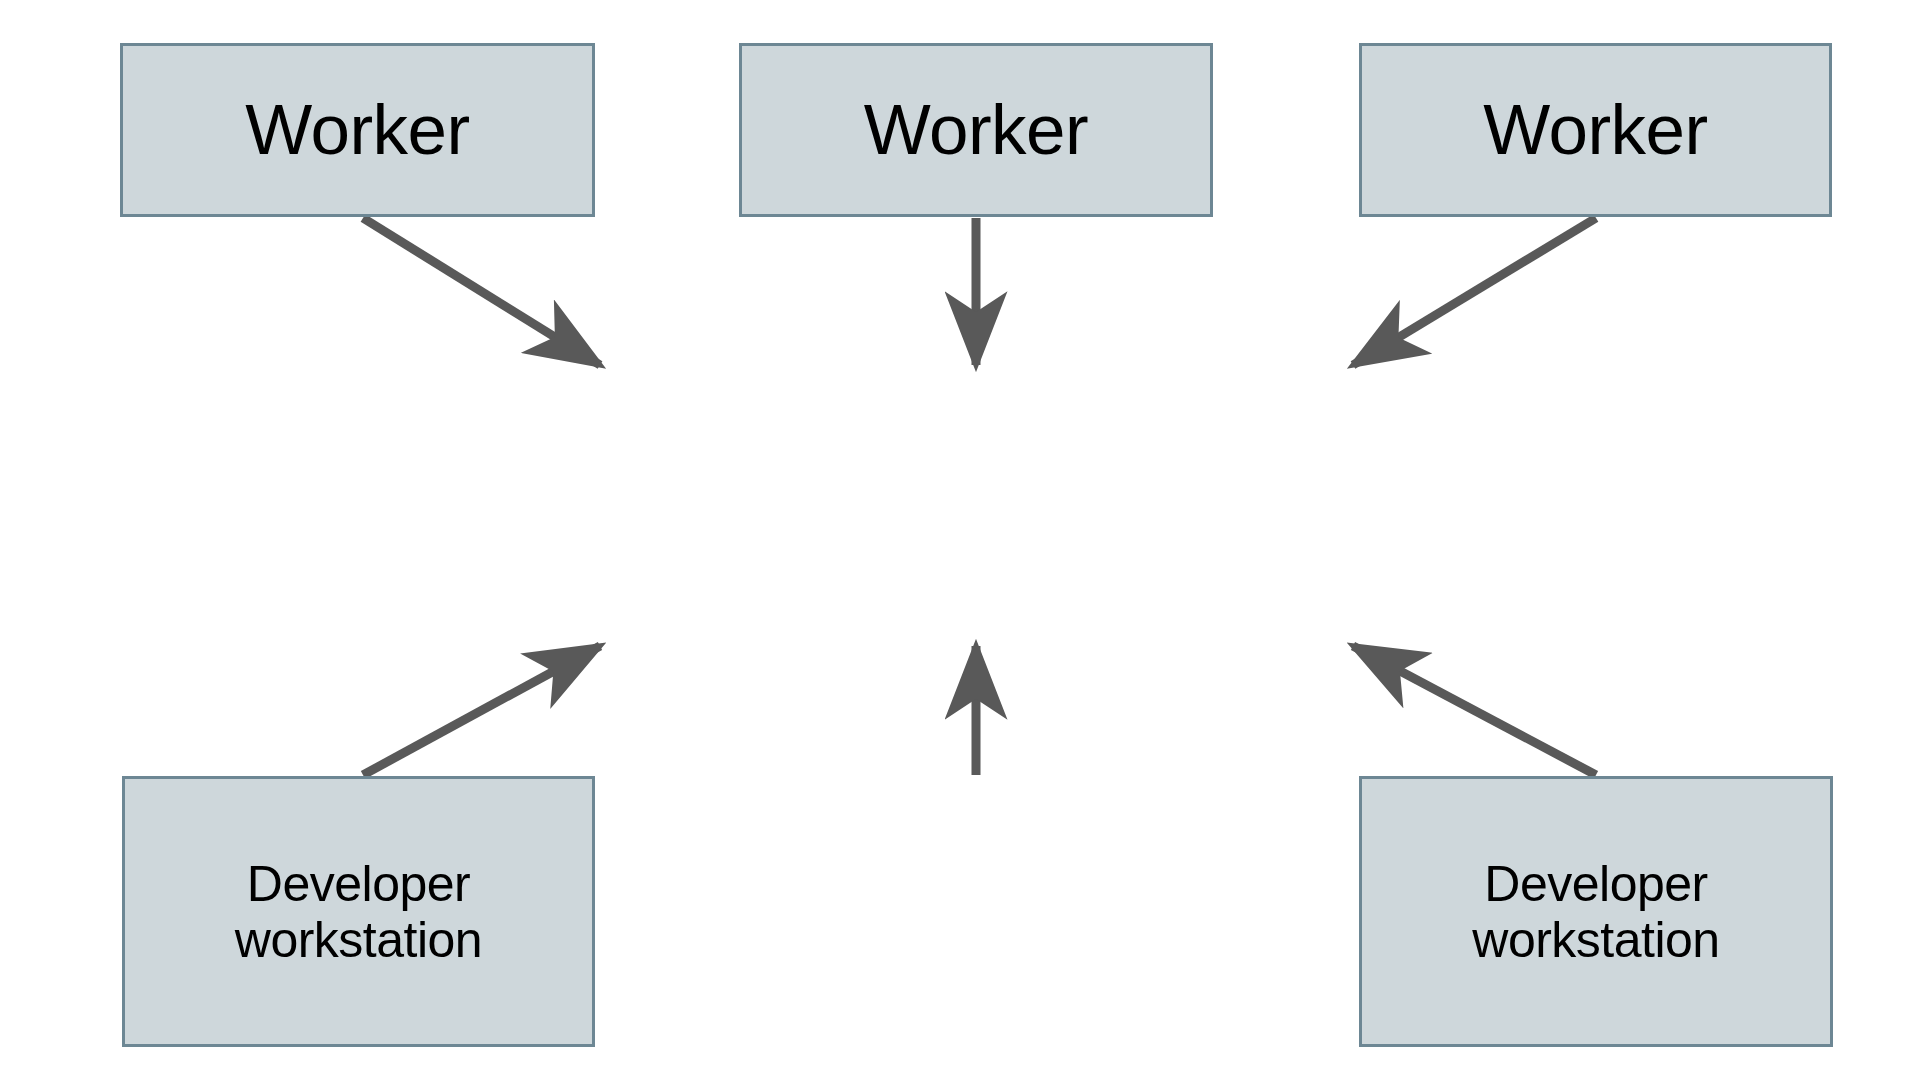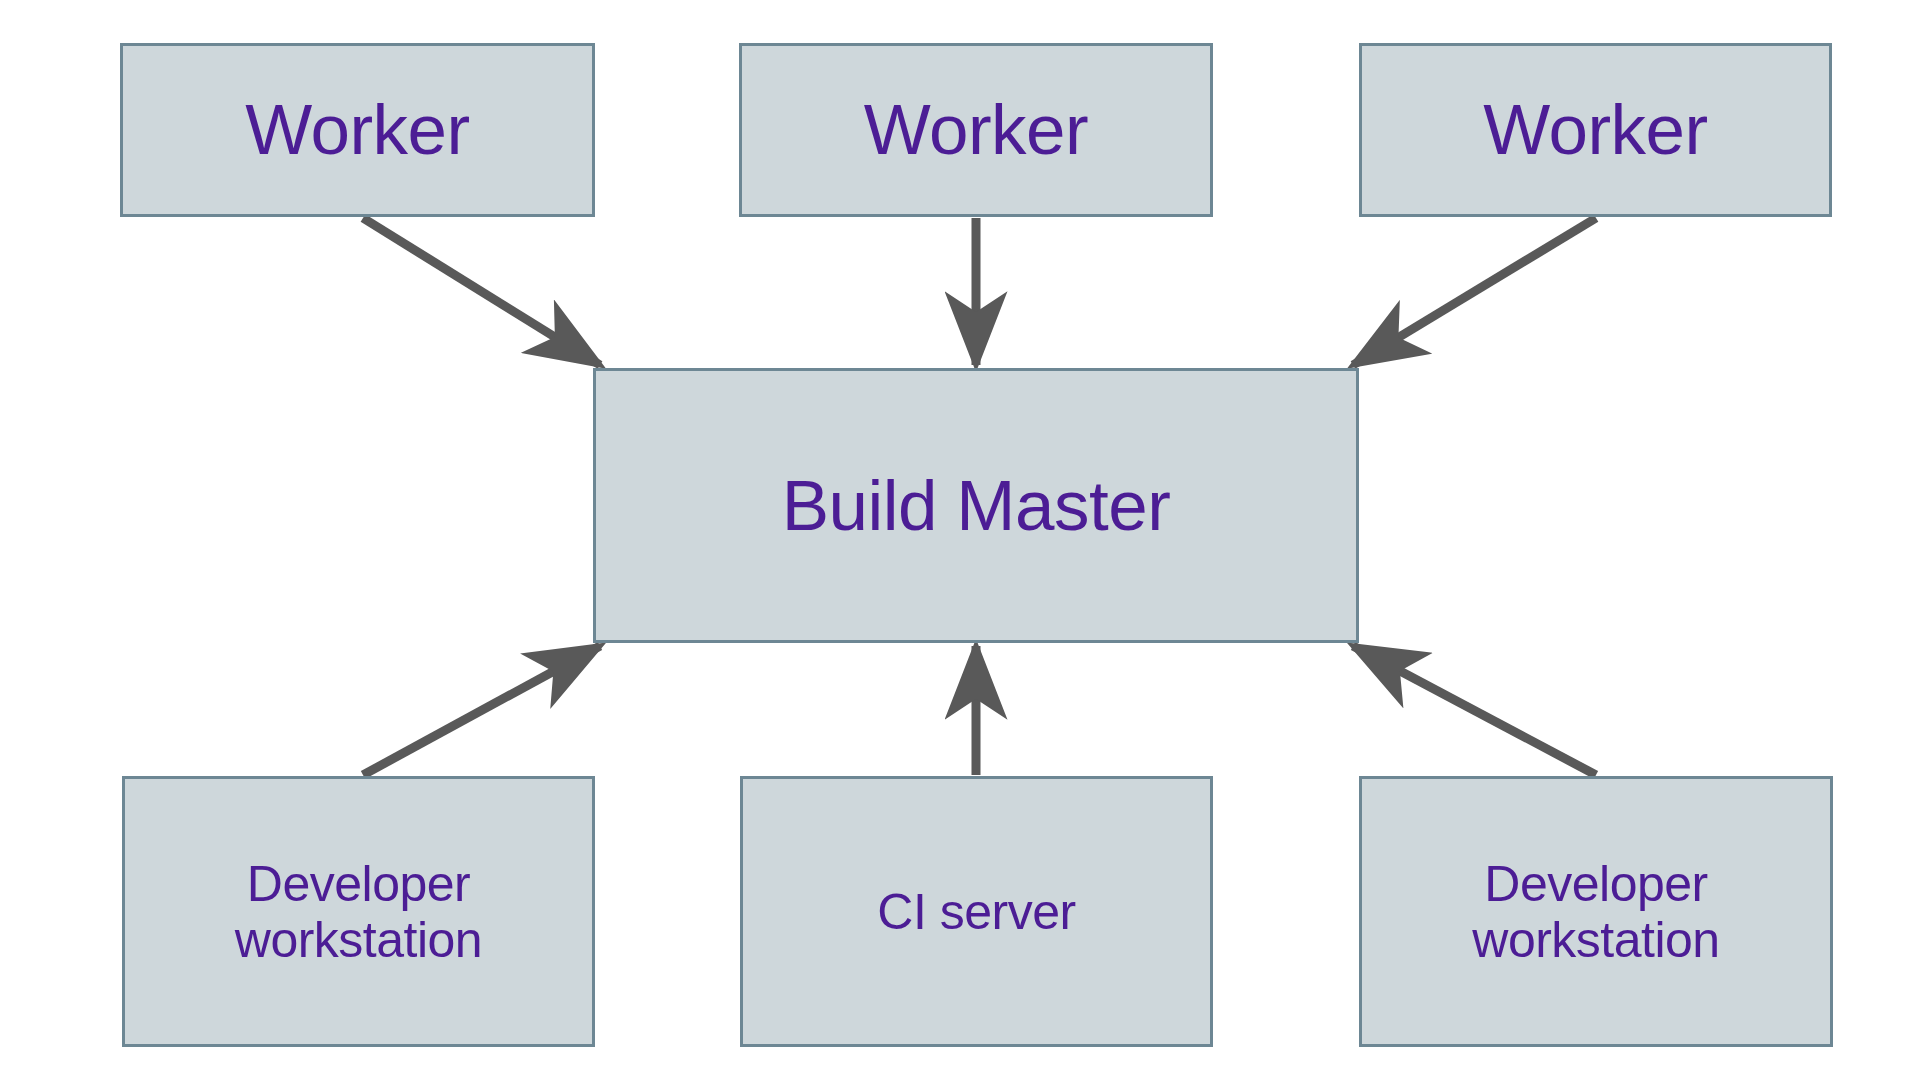--- a/index.html
+++ b/index.html
@@ -29,21 +29,21 @@
   }
   .node-box {
     position: absolute;
     box-sizing: border-box;
     background: #ced7db;
     border: 3px solid #6d8794;
     display: flex;
     align-items: center;
     justify-content: center;
     text-align: center;
-    color: #4c1d95;
+    color: #000000;
     font-family: "Liberation Sans", sans-serif;
     font-weight: 400;
     line-height: 1.12;
     letter-spacing: -0.5px;
     white-space: pre-line;
     user-select: none;
   }
   .node-label {
     display: block;
     width: 100%;
@@ -79,31 +79,25 @@
   </div>
 
   <div class="node-box fs-big" style="left:739px; top:43px; width:474px; height:174px;">
     <span class="node-label">Worker</span>
   </div>
 
   <div class="node-box fs-big" style="left:1359px; top:43px; width:473px; height:174px;">
     <span class="node-label">Worker</span>
   </div>
 
-  <div class="node-box fs-big" style="left:593px; top:368px; width:766px; height:275px;">
-    <span class="node-label">Build Master</span>
-  </div>
 
   <div class="node-box fs-mid" style="left:122px; top:776px; width:473px; height:271px;">
     <span class="node-label">Developer
 workstation</span>
   </div>
 
-  <div class="node-box fs-mid" style="left:740px; top:776px; width:473px; height:271px;">
-    <span class="node-label">CI server</span>
-  </div>
 
   <div class="node-box fs-mid" style="left:1359px; top:776px; width:474px; height:271px;">
     <span class="node-label">Developer
 workstation</span>
   </div>
 
 </div>
 
 </body></html>

